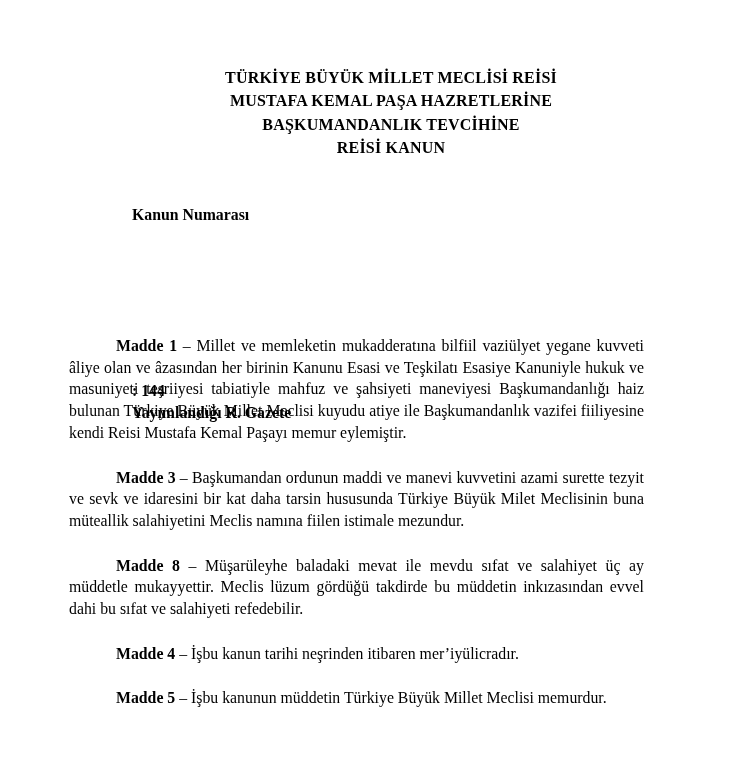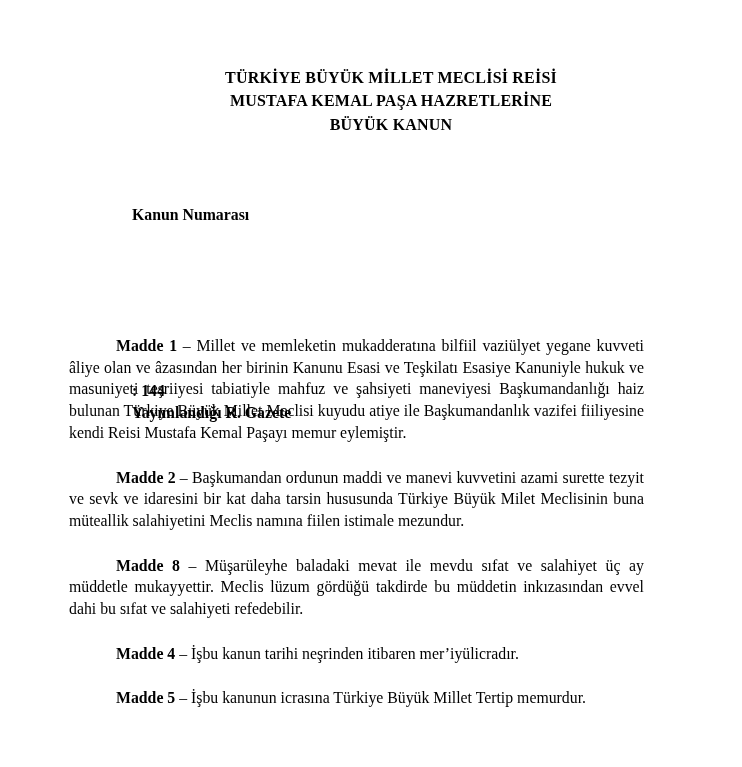--- a/index.html
+++ b/index.html
@@ -66,34 +66,35 @@
   }
 </style>
 </head>
 <body>
 
 <div class="page">
 
   <header class="title-block">
     <div>TÜRKİYE BÜYÜK MİLLET MECLİSİ REİSİ</div>
     <div>MUSTAFA KEMAL PAŞA HAZRETLERİNE</div>
-    <div>BÜYÜK KANUN</div>
+    <div>BAŞKUMANDANLIK TEVCİHİNE</div>
+    <div>REİSİ KANUN</div>
   </header>
 
   <section class="meta-block">
     <div class="meta-row">
       <span class="meta-label">Kanun Numarası</span>
       <span class="meta-value">: 144</span>
     </div>
     <div class="meta-row">
       <span class="meta-label">Yayımlandığı R. Gazete</span>
     </div>
   </section>
 
   <section class="articles-block">
     <p class="article"><b class="article-heading">Madde 1</b><span class="article-text"> – Millet ve memleketin mukadderatına bilfiil vaziülyet yegane kuvveti âliye olan ve âzasından her birinin Kanunu Esasi ve Teşkilatı Esasiye Kanuniyle hukuk ve masuniyeti teşriiyesi tabiatiyle mahfuz ve şahsiyeti maneviyesi Başkumandanlığı haiz bulunan Türkiye Büyük Millet Meclisi kuyudu atiye ile Başkumandanlık vazifei fiiliyesine kendi Reisi Mustafa Kemal Paşayı memur eylemiştir.</span></p>
-    <p class="article"><b class="article-heading">Madde 2</b><span class="article-text"> – Başkumandan ordunun maddi ve manevi kuvvetini azami surette tezyit ve sevk ve idaresini bir kat daha tarsin hususunda Türkiye Büyük Milet Meclisinin buna müteallik salahiyetini Meclis namına fiilen istimale mezundur.</span></p>
+    <p class="article"><b class="article-heading">Madde 3</b><span class="article-text"> – Başkumandan ordunun maddi ve manevi kuvvetini azami surette tezyit ve sevk ve idaresini bir kat daha tarsin hususunda Türkiye Büyük Milet Meclisinin buna müteallik salahiyetini Meclis namına fiilen istimale mezundur.</span></p>
     <p class="article"><b class="article-heading">Madde 8</b><span class="article-text"> – Müşarüleyhe baladaki mevat ile mevdu sıfat ve salahiyet üç ay müddetle mukayyettir. Meclis lüzum gördüğü takdirde bu müddetin inkızasından evvel dahi bu sıfat ve salahiyeti refedebilir.</span></p>
     <p class="article"><b class="article-heading">Madde 4</b><span class="article-text"> – İşbu kanun tarihi neşrinden itibaren mer’iyülicradır.</span></p>
-    <p class="article"><b class="article-heading">Madde 5</b><span class="article-text"> – İşbu kanunun icrasına Türkiye Büyük Millet Tertip memurdur.</span></p>
+    <p class="article"><b class="article-heading">Madde 5</b><span class="article-text"> – İşbu kanunun müddetin Türkiye Büyük Millet Meclisi memurdur.</span></p>
   </section>
 
 </div>
 
 </body></html>

